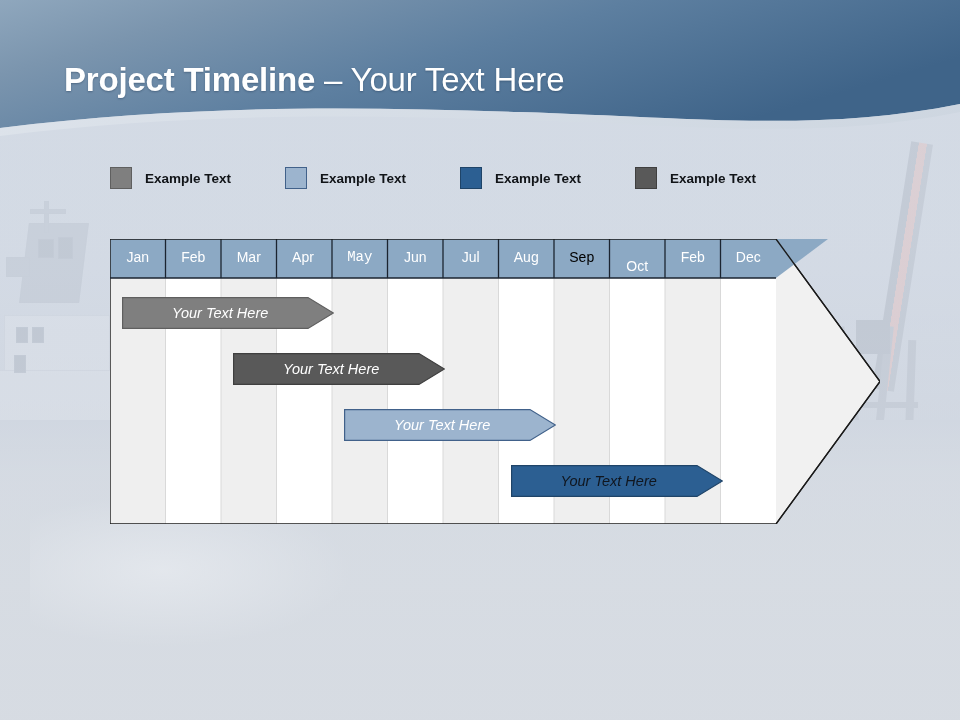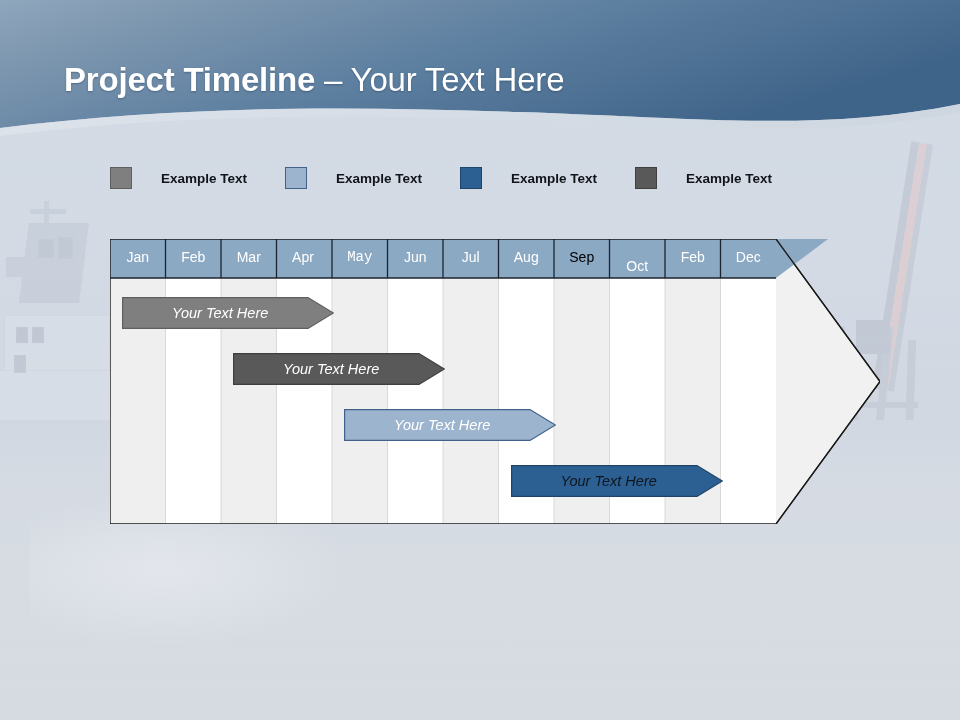--- a/index.html
+++ b/index.html
@@ -113,21 +113,21 @@
     position: absolute; left: 110px; top: 167px;
     display: flex; align-items: center;
   }
   .legend-item { display: flex; align-items: center; }
   .legend-swatch {
     width: 22px; height: 22px; display: inline-block;
     box-sizing: border-box;
   }
   .legend-label {
     font-size: 13.5px; font-weight: bold; color: #111418;
-    margin-left: 29px; white-space: nowrap;
+    margin-left: 13px; white-space: nowrap;
   }
 
   
   .chart {
     position: absolute; left: 110px; top: 239px;
     width: 770px; height: 285px; padding-left: 17px;
   }
   .chart-svg { position: absolute; left: 0; top: 0; }
 
   .month-label {

